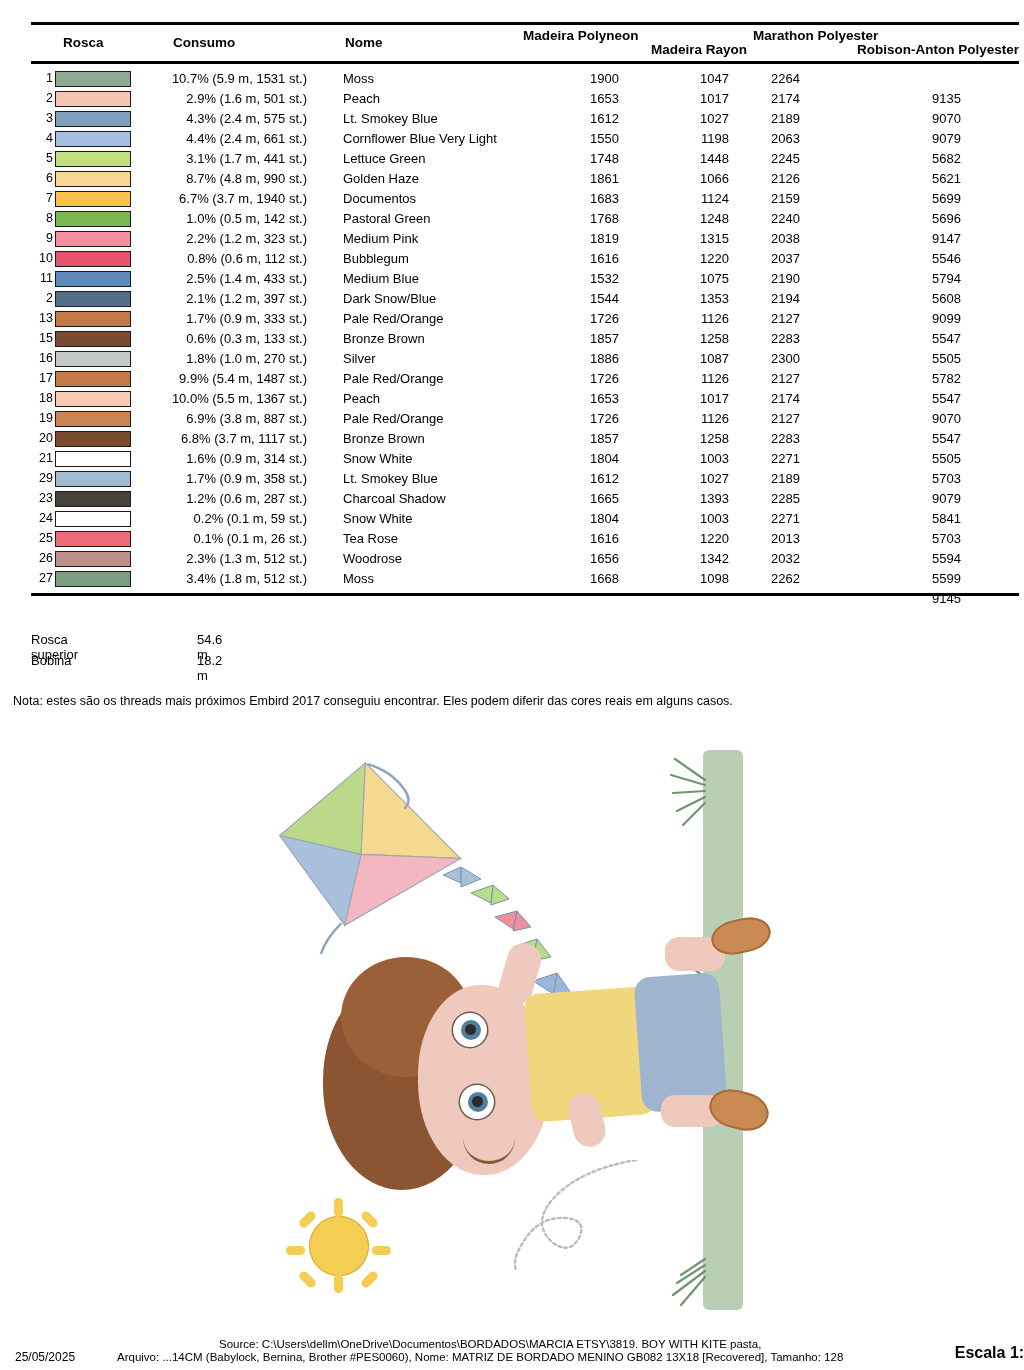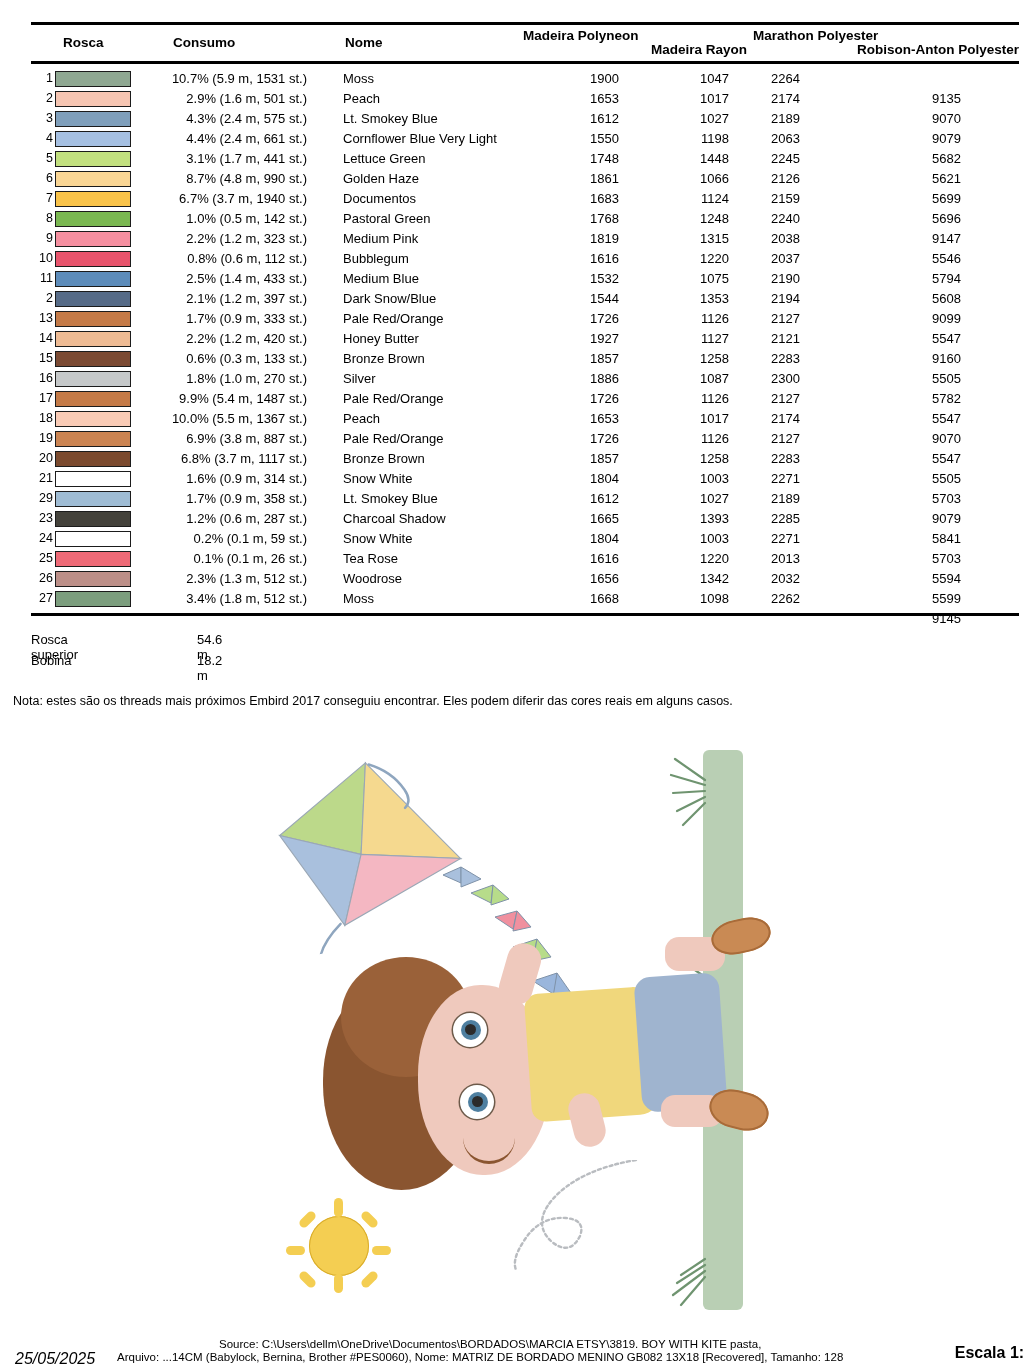--- a/index.html
+++ b/index.html
@@ -77,21 +77,21 @@
     background:#f0d77c;border-radius:14px 22px 22px 14px;transform:rotate(-4deg);}
   .pants{position:absolute;left:325px;top:40px;width:85px;height:135px;
     background:#9fb4cf;border-radius:16px;transform:rotate(-4deg);}
   .arm{position:absolute;background:#efc9bd;border-radius:16px;}
   .leg{position:absolute;background:#efc9bd;border-radius:14px;}
   .shoe{position:absolute;background:#c98a54;border-radius:50%/60%;box-shadow:inset 0 0 0 2px #a86b39;}
   .string{position:absolute;left:195px;top:225px;width:130px;height:110px;}
 
   
   .footer{position:absolute;left:0;top:1334px;width:1024px;height:36px;}
-  .f-date{position:absolute;left:2px;top:16px;font-size:16px;font-style:italic;}
+  .f-date{position:absolute;left:2px;top:16px;font-size:12px;}
   .f-src{position:absolute;left:206px;top:4px;font-size:11.5px;white-space:nowrap;}
   .f-arq{position:absolute;left:104px;top:17px;font-size:11.5px;white-space:nowrap;}
   .f-scale{position:absolute;right:4px;top:10px;font-size:16px;font-weight:bold;}
 </style>
 </head>
 <body>
 
 <div class="sheet">
 
   <div class="tbl-wrap">
@@ -232,30 +232,20 @@
         </div>
         <div class="row">
           <span class="r-idx">13</span>
           <span class="r-sw" style="background: rgb(196, 122, 71);"></span>
           <span class="r-cons">1.7% (0.9 m, 333 st.)</span>
           <span class="r-name">Pale Red/Orange</span>
           <span class="r-n1">1726</span>
           <span class="r-n2">1126</span>
           <span class="r-n3">2127</span>
           <span class="r-n4">5547</span>
-        </div>
-        <div class="row">
-          <span class="r-idx">14</span>
-          <span class="r-sw" style="background: rgb(238, 187, 148);"></span>
-          <span class="r-cons">2.2% (1.2 m, 420 st.)</span>
-          <span class="r-name">Honey Butter</span>
-          <span class="r-n1">1927</span>
-          <span class="r-n2">1127</span>
-          <span class="r-n3">2121</span>
-          <span class="r-n4">9160</span>
         </div>
         <div class="row">
           <span class="r-idx">15</span>
           <span class="r-sw" style="background: rgb(123, 74, 51);"></span>
           <span class="r-cons">0.6% (0.3 m, 133 st.)</span>
           <span class="r-name">Bronze Brown</span>
           <span class="r-n1">1857</span>
           <span class="r-n2">1258</span>
           <span class="r-n3">2283</span>
           <span class="r-n4">5505</span>

